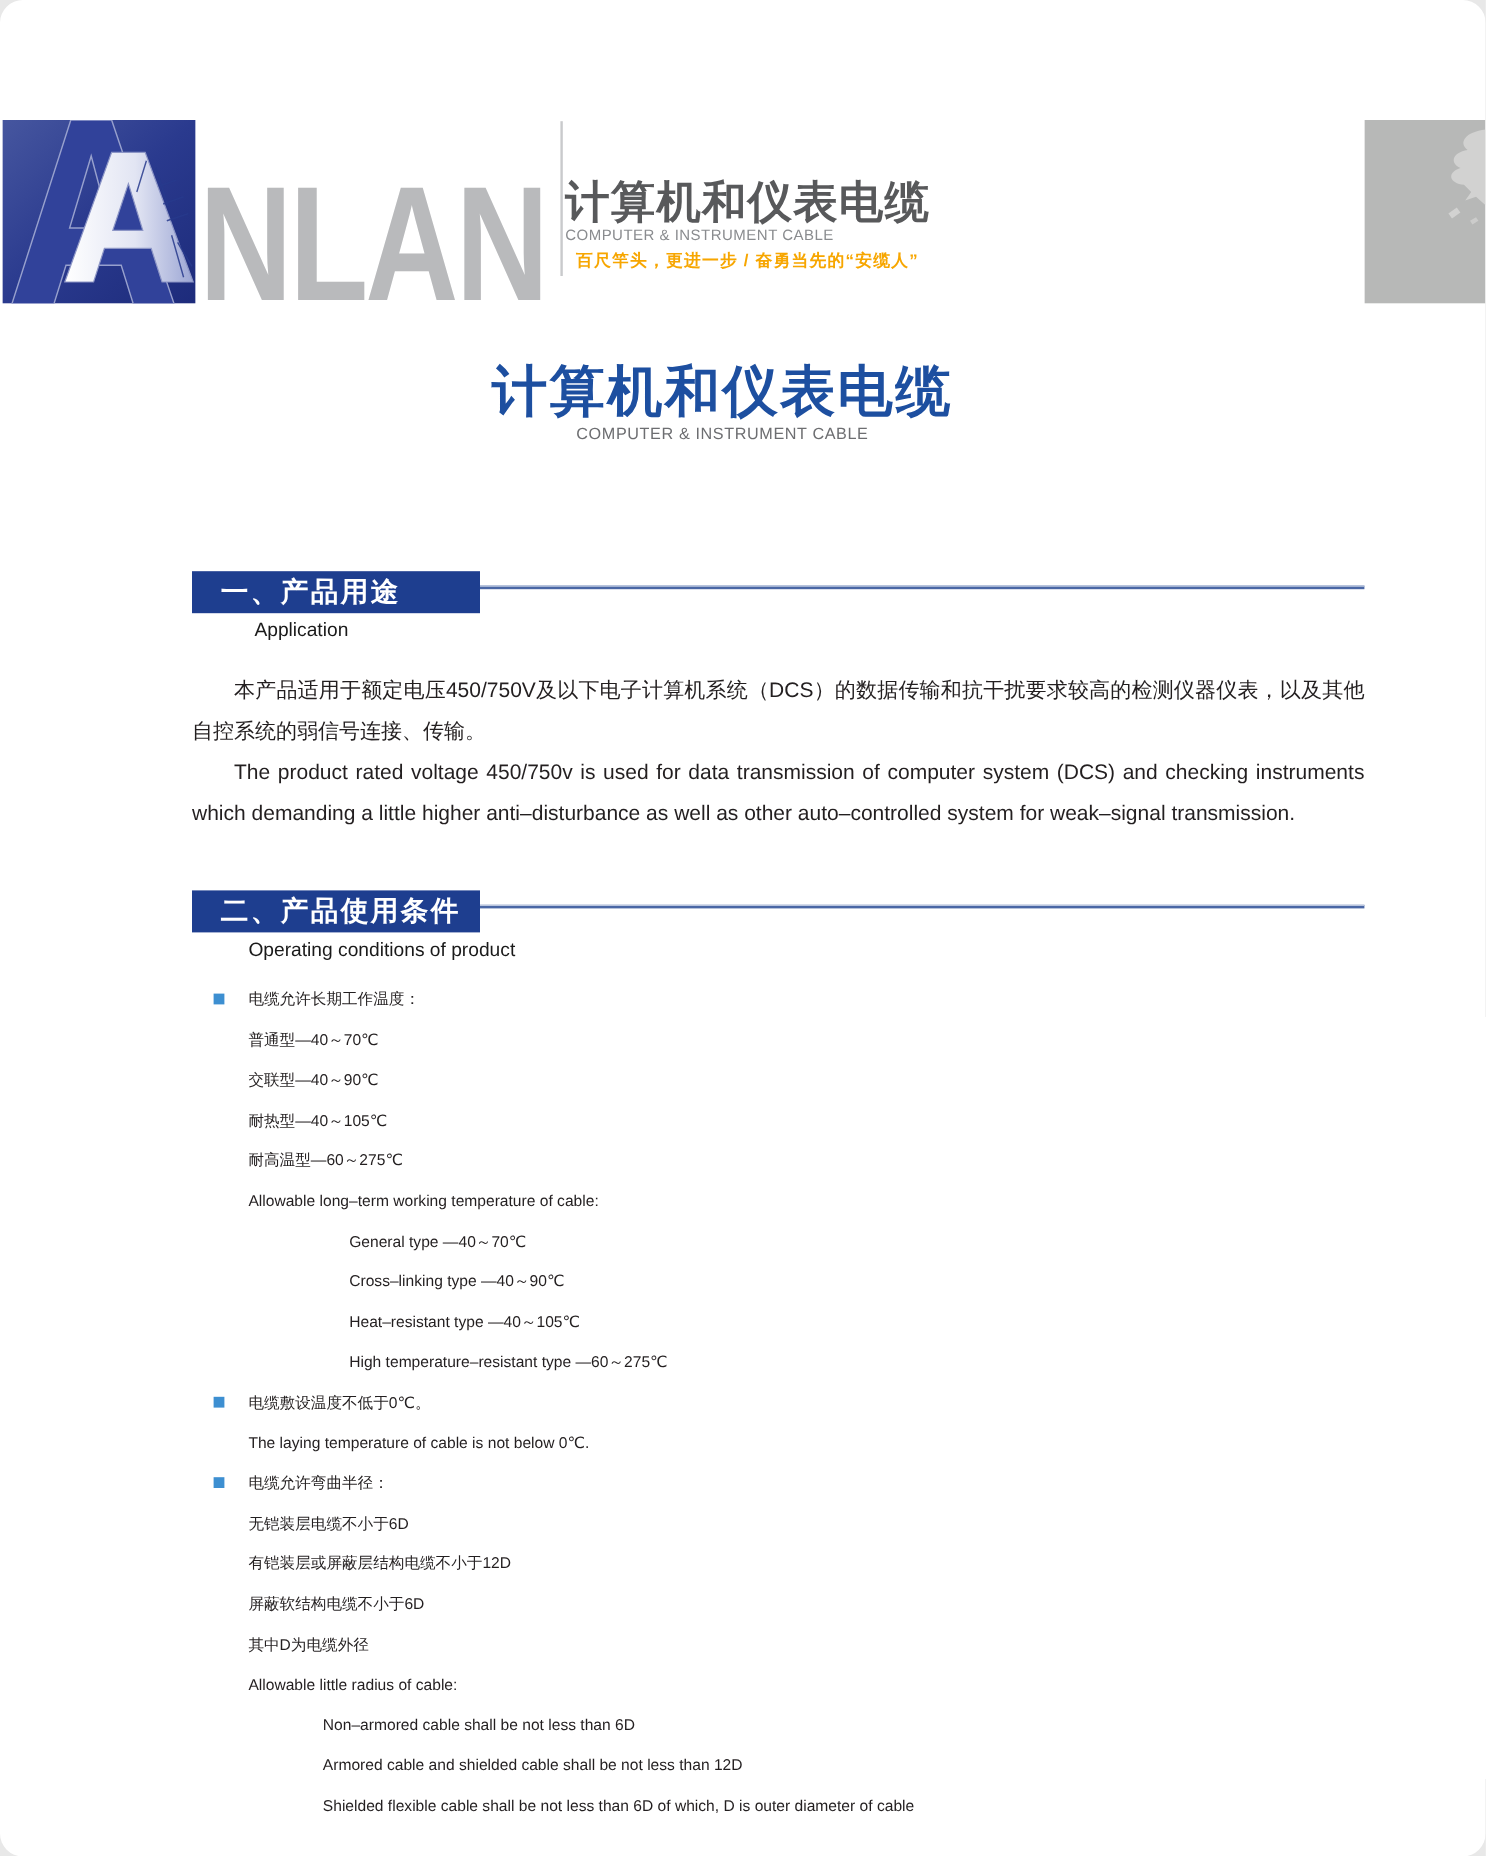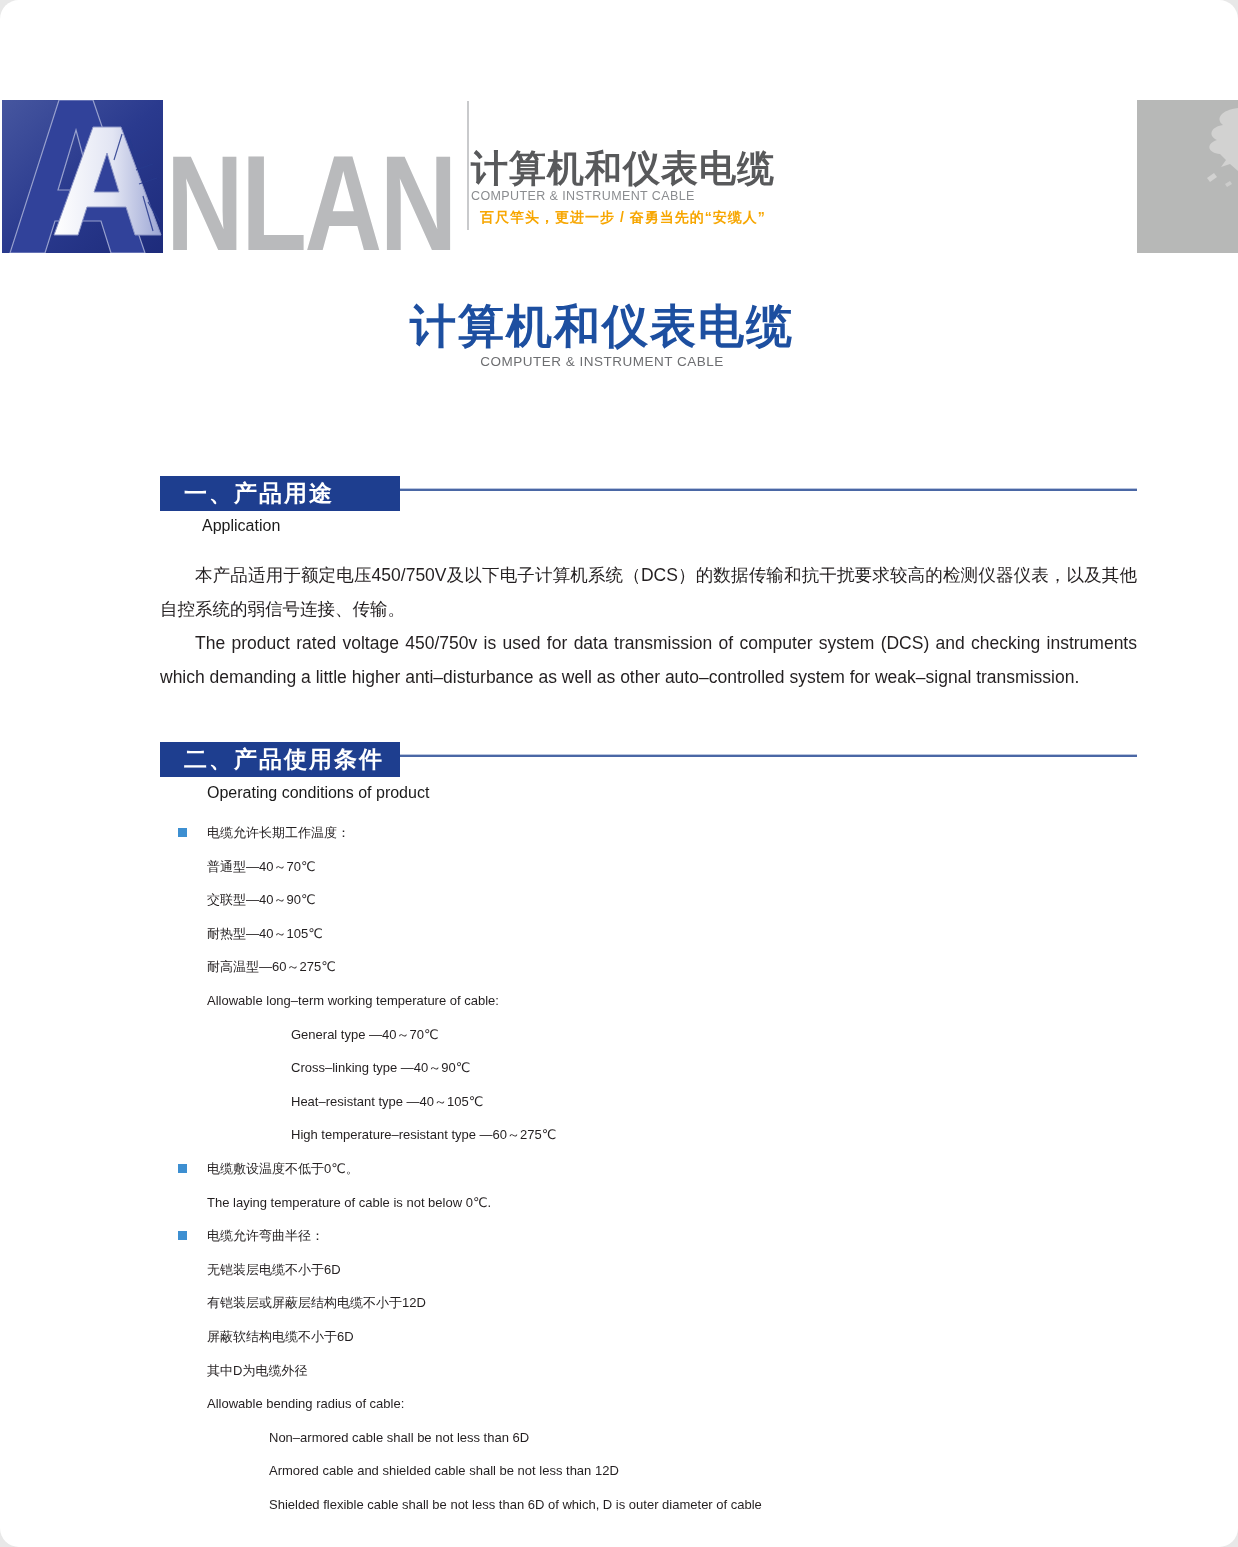--- a/index.html
+++ b/index.html
@@ -49,21 +49,21 @@
   }
   .sec-box.s1{top:476px;}
   .sec-box.s2{top:742px;}
   .sec-line{
     position:absolute;left:400px;width:737px;height:2px;background:#4a67a5;
     border-top:1px solid #b9c5de;
   }
   .sec-line.s1{top:488px;}
   .sec-line.s2{top:754px;}
   .sec-sub{position:absolute;font-size:16px;color:#1a1a1a;white-space:nowrap;}
-  .sec-sub.s1{left:202px;top:517px;}
+  .sec-sub.s1{left:212px;top:517px;}
   .sec-sub.s2{left:207px;top:784px;}
   
   .para{
     position:absolute;left:160px;width:977px;
     font-size:17.5px;line-height:34px;text-indent:2em;text-align:justify;color:#231f20;
   }
   .para.cn{top:558px;}
   .para.en{top:626px;}
   
   .cond-list{position:absolute;left:160px;top:816px;width:977px;}
@@ -138,19 +138,19 @@
       <div class="row ind2"><span class="txt">Cross–linking type —40～90℃</span></div>
       <div class="row ind2"><span class="txt">Heat–resistant type —40～105℃</span></div>
       <div class="row ind2"><span class="txt">High temperature–resistant type —60～275℃</span></div>
       <div class="row"><span class="sq"></span><span class="txt">电缆敷设温度不低于0℃。</span></div>
       <div class="row"><span class="txt">The laying temperature of cable is not below 0℃.</span></div>
       <div class="row"><span class="sq"></span><span class="txt">电缆允许弯曲半径：</span></div>
       <div class="row"><span class="txt">无铠装层电缆不小于6D</span></div>
       <div class="row"><span class="txt">有铠装层或屏蔽层结构电缆不小于12D</span></div>
       <div class="row"><span class="txt">屏蔽软结构电缆不小于6D</span></div>
       <div class="row"><span class="txt">其中D为电缆外径</span></div>
-      <div class="row"><span class="txt">Allowable bending radius of cable:</span></div>
+      <div class="row"><span class="txt">Allowable little radius of cable:</span></div>
       <div class="row ind1"><span class="txt">Non–armored cable shall be not less than 6D</span></div>
       <div class="row ind1"><span class="txt">Armored cable and shielded cable shall be not less than 12D</span></div>
       <div class="row ind1"><span class="txt">Shielded flexible cable shall be not less than 6D of which, D is outer diameter of cable</span></div>
     </div>
 
 </div>
 
 </body></html>

